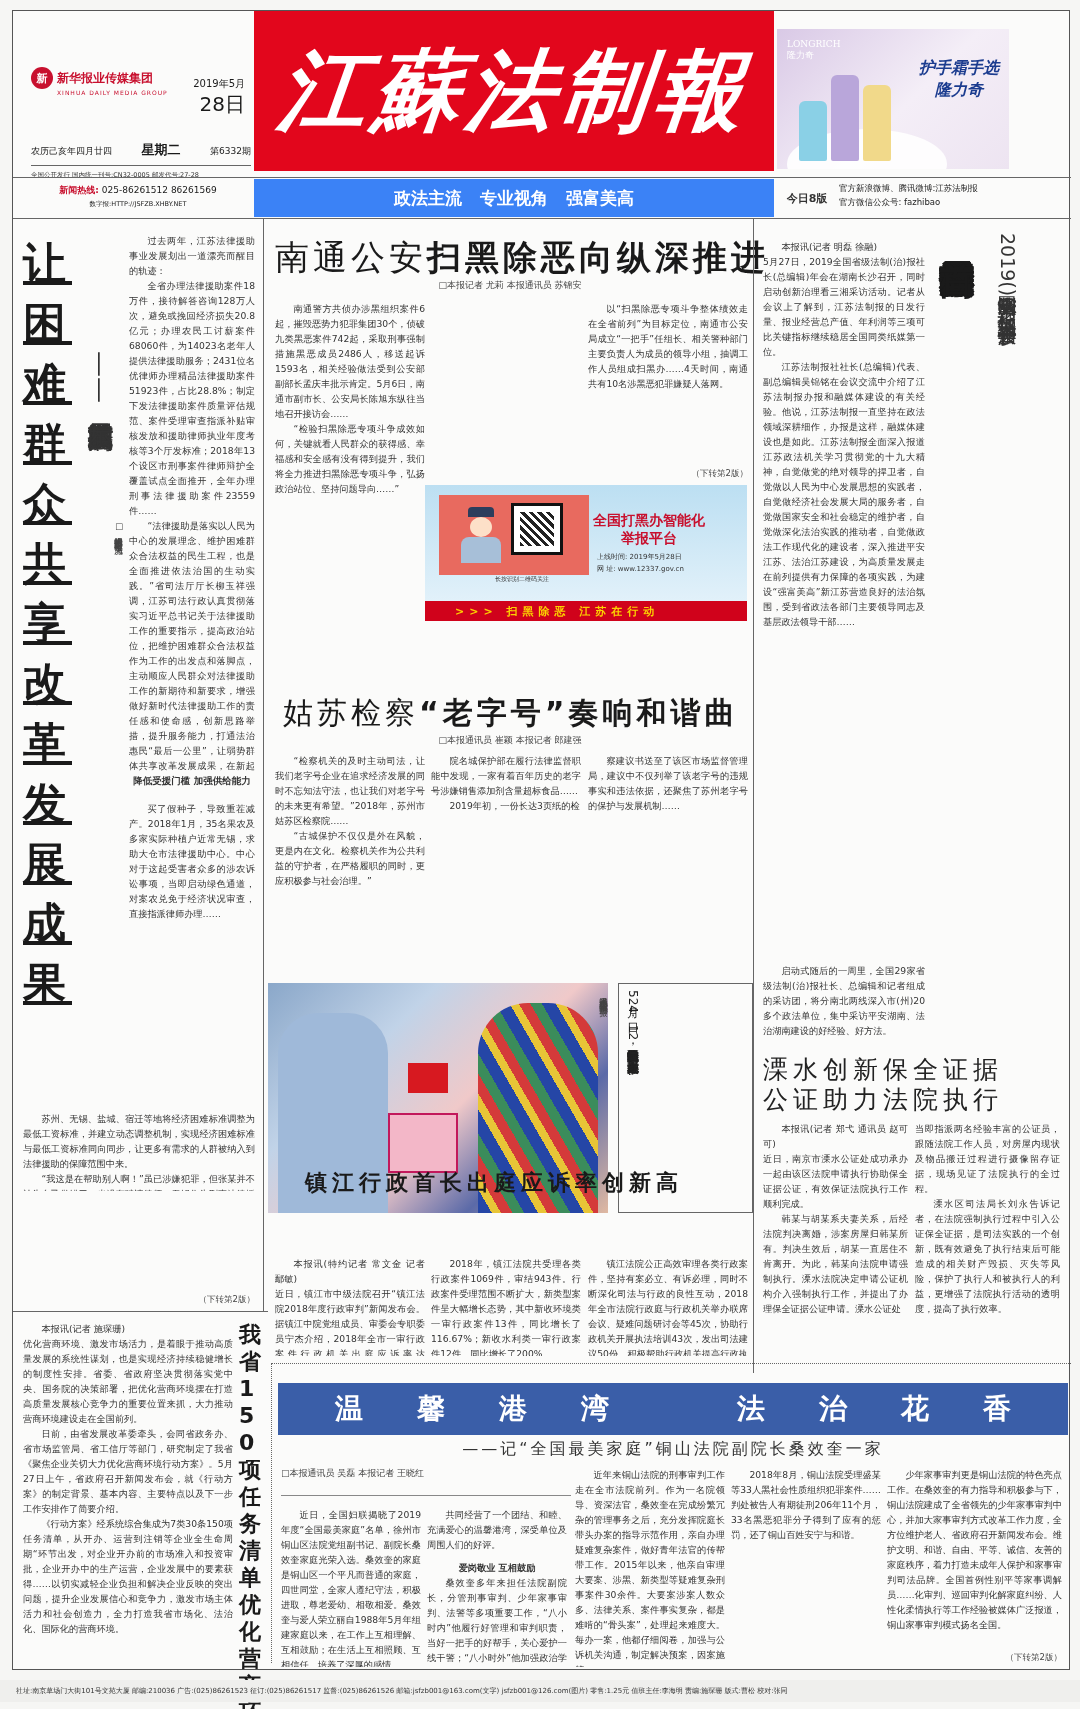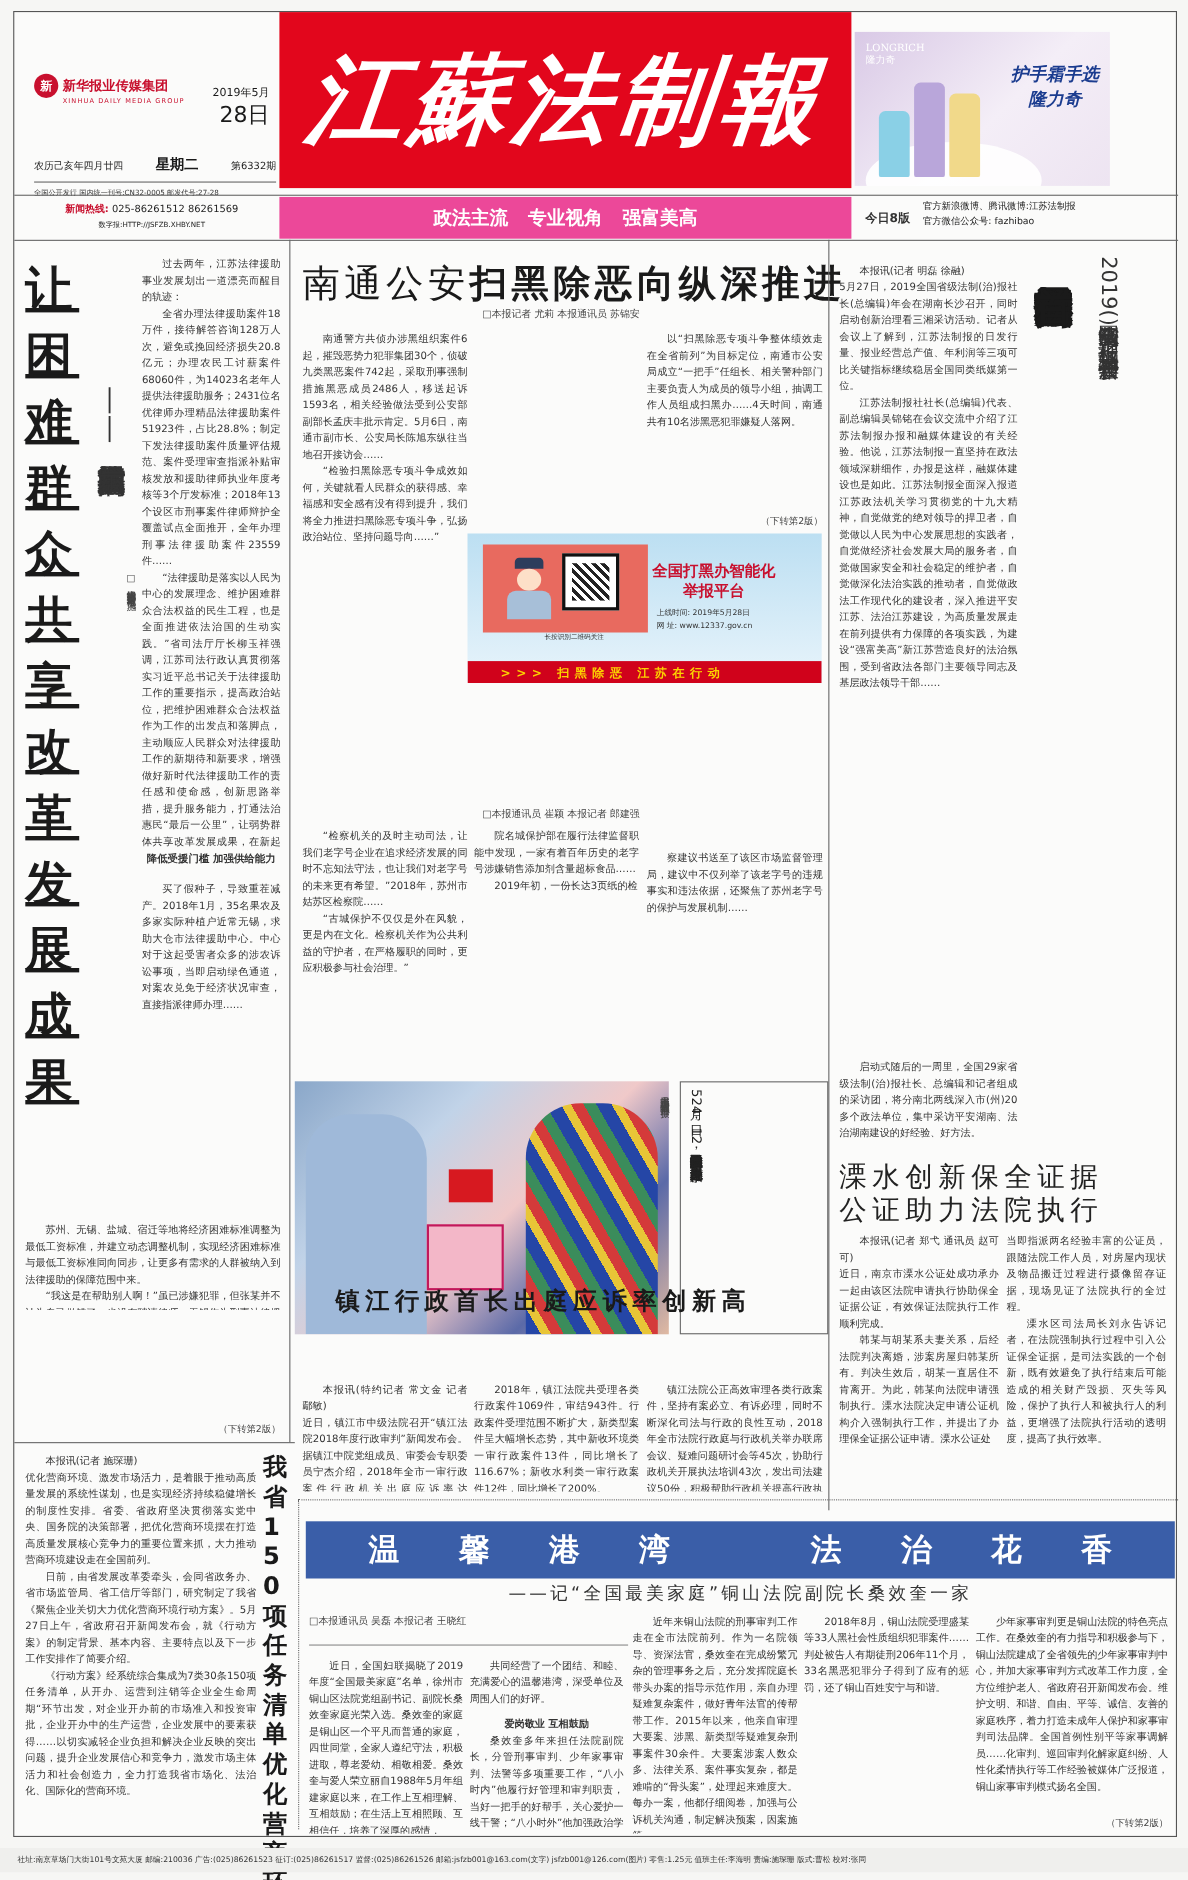--- a/index.html
+++ b/index.html
@@ -33,21 +33,21 @@
   .ad { left: 764px; top: 18px; width: 232px; height: 140px; background: linear-gradient(135deg, #d9c9e6 0%, #f4eef7 55%, #ede4f1 100%); overflow: hidden; }
   .ad .brand { position: absolute; left: 10px; top: 10px; color: #fff; font-size: 9px; font-family: "DejaVu Serif", serif; line-height: 11px; }
   .ad .slogan { position: absolute; right: 10px; top: 28px; color: #1b3c8f; font-size: 16px; font-style: italic; font-weight: bold; text-align: center; line-height: 22px; }
   .ad .tube { position: absolute; bottom: 8px; width: 28px; border-radius: 6px 6px 2px 2px; }
   .ad .milk { position: absolute; left: 10px; bottom: -30px; width: 160px; height: 70px; border-radius: 50%; background: #fff; opacity: 0.9; }
 
   .hotline { left: 10px; top: 170px; width: 230px; height: 36px; text-align: center; }
   .hotline .line1 { font-size: 9px; margin-top: 3px; }
   .hotline .line1 b { color: #c8102e; }
   .hotline .line2 { font-size: 6.5px; margin-top: 3px; }
-  .slogan-bar { left: 241px; top: 168px; width: 520px; height: 38px; background: #ec4899; color: #fff; font-family: "DejaVu Serif", serif; font-size: 17px; font-weight: bold; display: flex; align-items: center; justify-content: center; gap: 18px; }
+  .slogan-bar { left: 241px; top: 168px; width: 520px; height: 38px; background: #3b82f6; color: #fff; font-family: "DejaVu Serif", serif; font-size: 17px; font-weight: bold; display: flex; align-items: center; justify-content: center; gap: 18px; }
   .today { left: 764px; top: 168px; width: 60px; height: 38px; font-size: 11px; color: #333; display: flex; align-items: center; justify-content: center; font-weight: bold; }
   .weibo { left: 826px; top: 170px; width: 170px; font-size: 8.5px; line-height: 14px; color: #222; }
 
   
   .h-left-main { left: 10px; top: 222px; width: 60px; font-size: 43px; font-weight: bold; line-height: 60px; letter-spacing: 6px; }
   .h-left-sub { left: 72px; top: 400px; font-size: 26px; line-height: 31px; color: #333; font-family: "DejaVu Serif", serif; }
   .byline-vert { font-size: 8.5px; color: #444; line-height: 11px; }
   .headline-center { font-size: 34px; font-weight: bold; letter-spacing: 4px; white-space: nowrap; }
   .byline { font-size: 9px; color: #444; text-align: center; }
   .h-right { left: 922px; top: 222px; font-size: 35px; font-weight: bold; line-height: 43px; }
@@ -186,30 +186,33 @@
       <div>全国打黑办智能化</div>
       <div>举报平台</div>
     </div>
     <div class="meta">
       <div>上线时间: 2019年5月28日</div>
       <div>网 址: www.12337.gov.cn</div>
     </div>
     <div class="strip">&gt;&gt;&gt; 扫黑除恶 江苏在行动</div>
   </div>
 
+  <div class="abs headline-center" style="left:270px;top:682px;font-size:30px;">
+    <span style="font-weight:normal;">姑苏检察</span><span>“老字号”奏响和谐曲</span>
+  </div>
   <div class="abs byline" style="left:262px;top:723px;width:470px;">□本报通讯员 崔颖 本报记者 郎建强</div>
   <div class="abs body-text" style="left:262px;top:742px;width:150px;height:218px;">
     <p>“检察机关的及时主动司法，让我们老字号企业在追求经济发展的同时不忘知法守法，也让我们对老字号的未来更有希望。”2018年，苏州市姑苏区检察院……</p>
     <p>“古城保护不仅仅是外在风貌，更是内在文化。检察机关作为公共利益的守护者，在严格履职的同时，更应积极参与社会治理。”</p>
   </div>
   <div class="abs body-text" style="left:418px;top:742px;width:150px;height:218px;">
     <p>院名城保护部在履行法律监督职能中发现，一家有着百年历史的老字号涉嫌销售添加剂含量超标食品……</p>
     <p>2019年初，一份长达3页纸的检</p>
   </div>
-  <div class="abs body-text" style="left:575px;top:742px;width:160px;height:218px;margin-top:20px;">
+  <div class="abs body-text" style="left:575px;top:742px;width:160px;height:218px;">
     <p>察建议书送至了该区市场监督管理局，建议中不仅列举了该老字号的违规事实和违法依据，还聚焦了苏州老字号的保护与发展机制……</p>
   </div>
 
   <div class="abs photo">
     <div class="p1"></div>
     <div class="p2"></div>
     <div class="box"></div>
     <div class="card"></div>
   </div>
   <div class="abs caption-vert">

